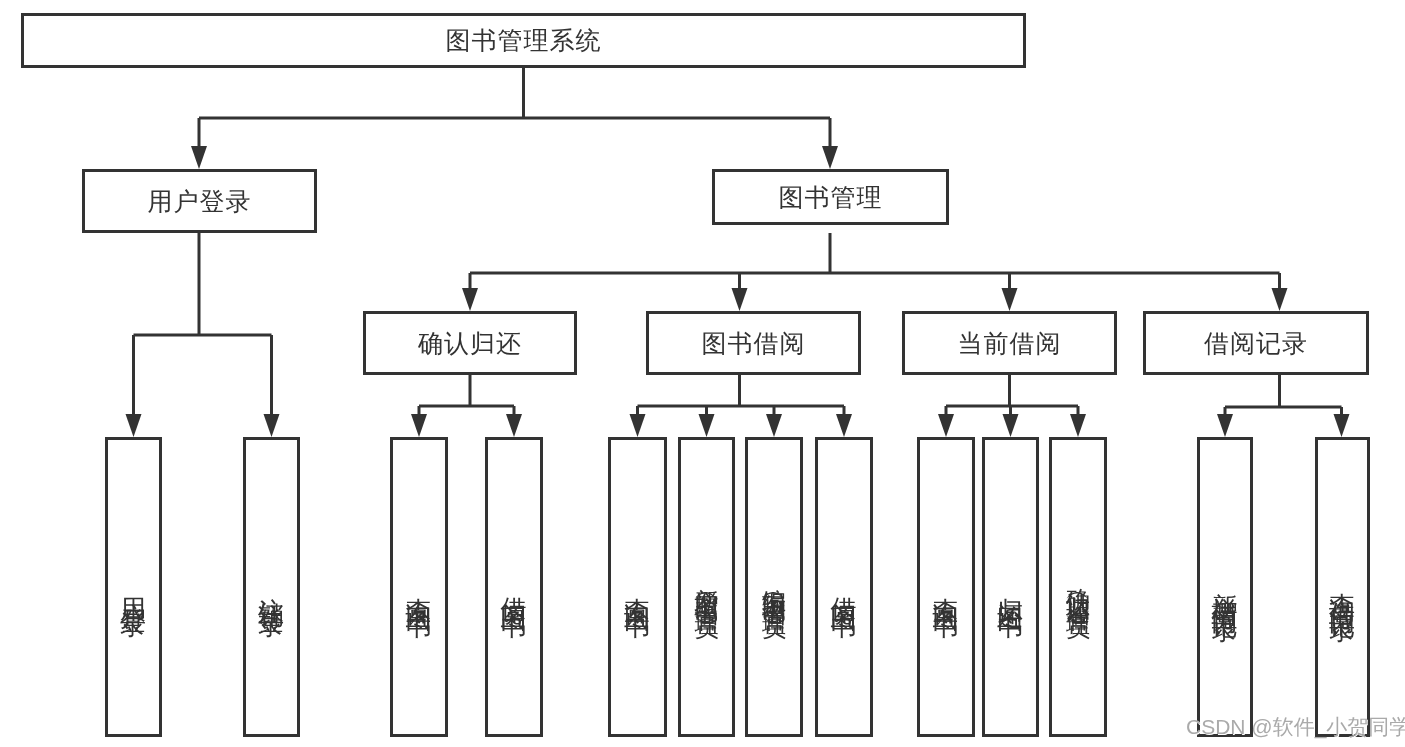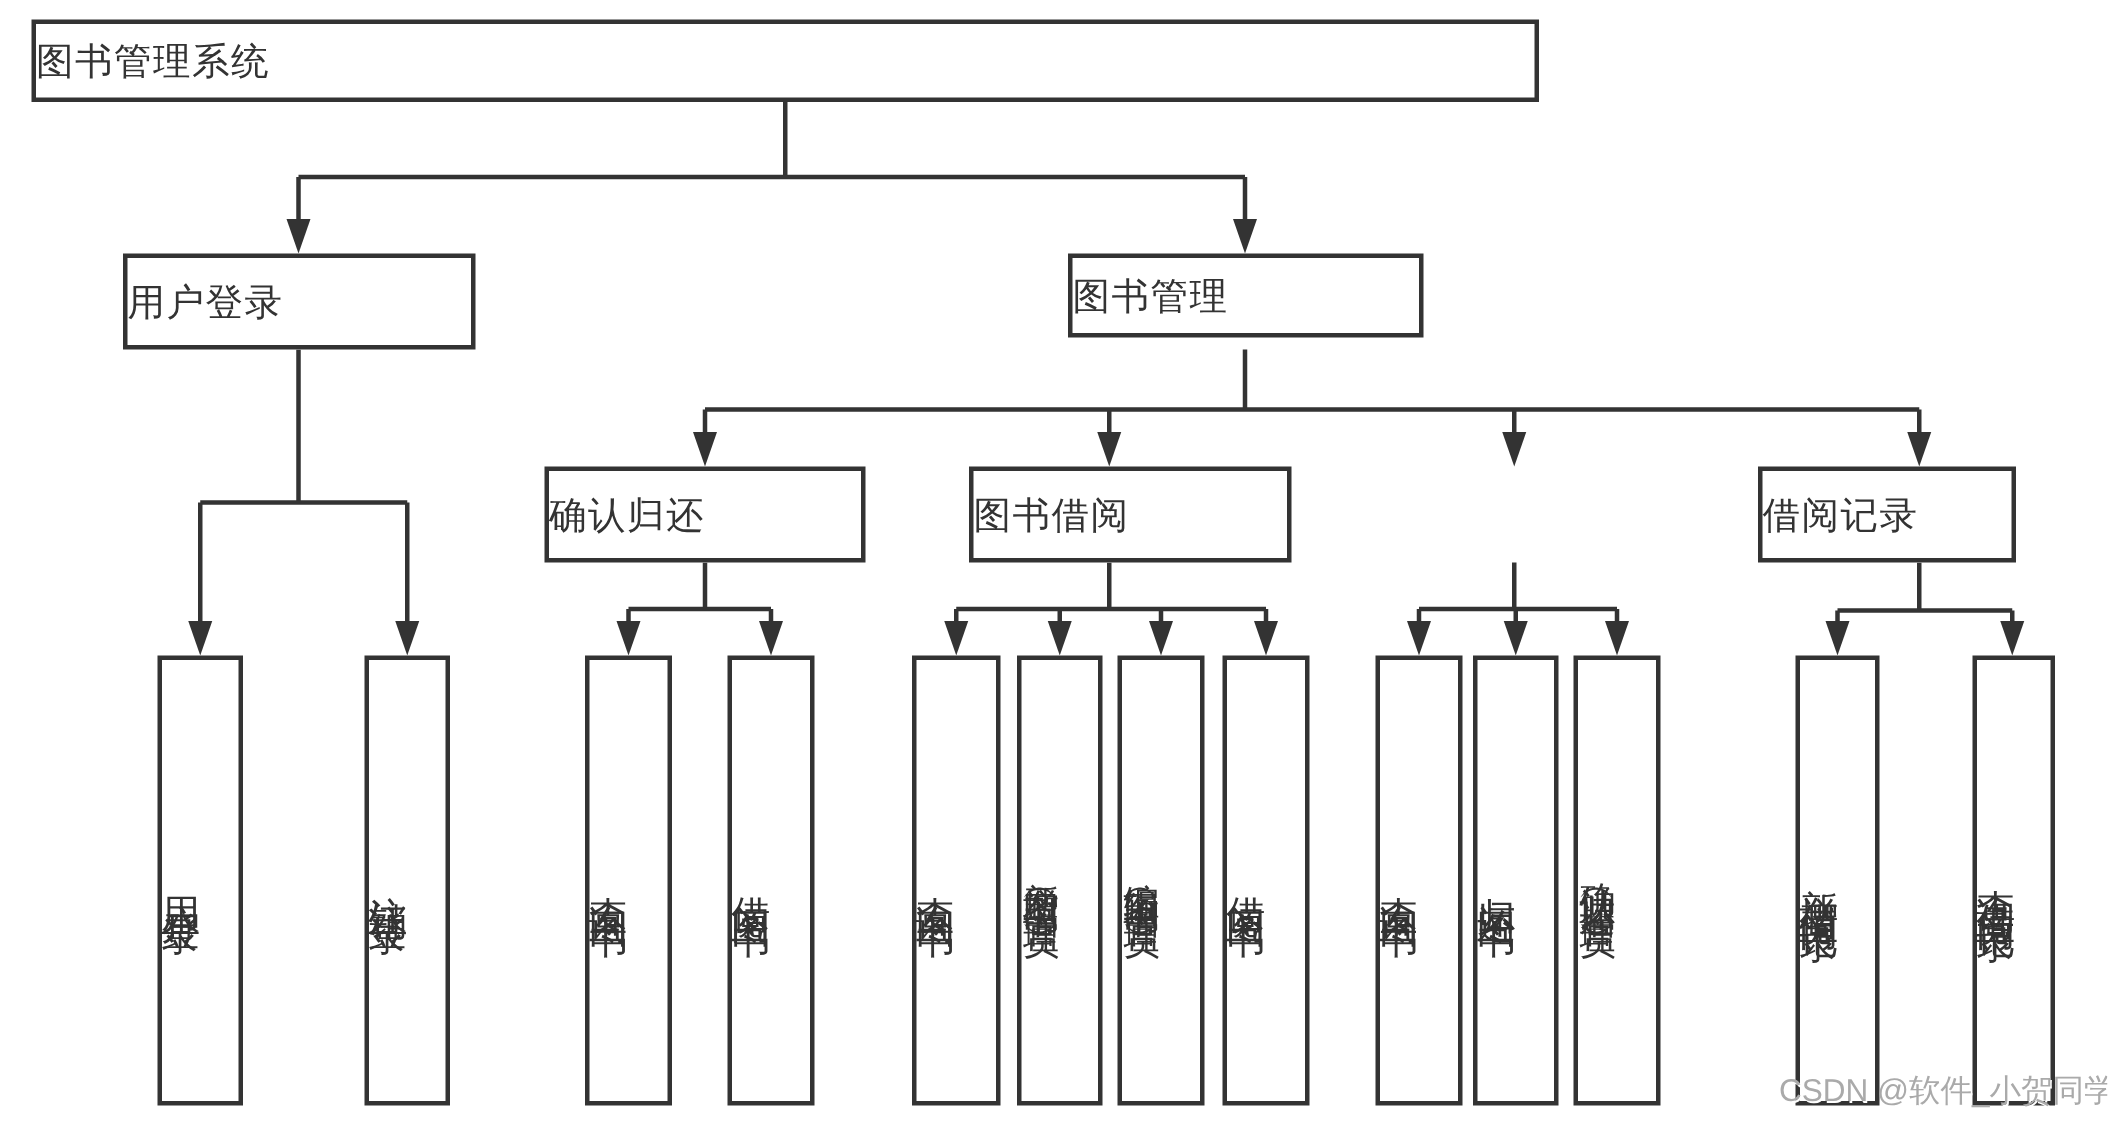--- a/index.html
+++ b/index.html
@@ -12,21 +12,21 @@
     overflow:hidden;
   }
   .connectors{position:absolute;left:0;top:0;width:1405px;height:747px;}
   .node{
     position:absolute;
     box-sizing:border-box;
     border:3px solid #333333;
     background:#ffffff;
     display:flex;
     align-items:center;
-    justify-content:flex-start;
+    justify-content:center;
     text-align:center;
   }
   .hnode{font-size:25px;letter-spacing:1px;}
   .vnode{font-size:26px;}
   .vnode .vtext{
     writing-mode:vertical-rl;
     text-orientation:mixed;
     line-height:1;
     letter-spacing:5px;
   }
@@ -95,21 +95,24 @@
   <div class="node hnode" style="left:712px;top:169px;width:237px;height:56px;">
     <span>图书管理</span>
   </div>
 
   <div class="node hnode" style="left:363px;top:311px;width:214px;height:64px;">
     <span>确认归还</span>
   </div>
   <div class="node hnode" style="left:632px;top:311px;width:215px;height:64px;margin-left:14px;">
     <span>图书借阅</span>
   </div>
-  <div class="node hnode" style="left:1172px;top:311px;width:172px;height:64px;">
+  <div class="node hnode" style="left:902px;top:311px;width:215px;height:64px;">
+    <span>当前借阅</span>
+  </div>
+  <div class="node hnode" style="left:1143px;top:311px;width:226px;height:64px;">
     <span>借阅记录</span>
   </div>
 
   <div class="node vnode" style="left:105px;top:437px;width:57px;height:300px;">
     <span class="vtext">用户登录</span>
   </div>
   <div class="node vnode" style="left:243px;top:437px;width:57px;height:300px;">
     <span class="vtext">注销登录</span>
   </div>
 

